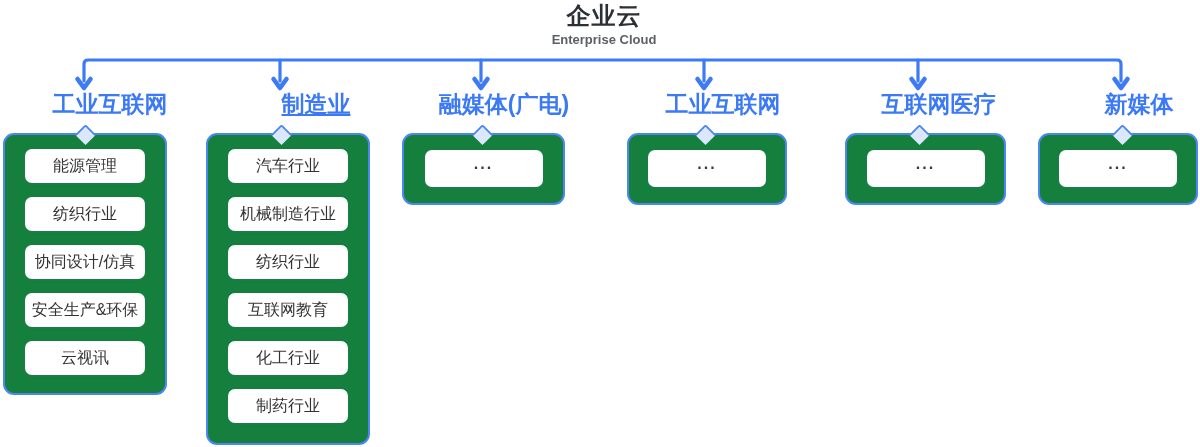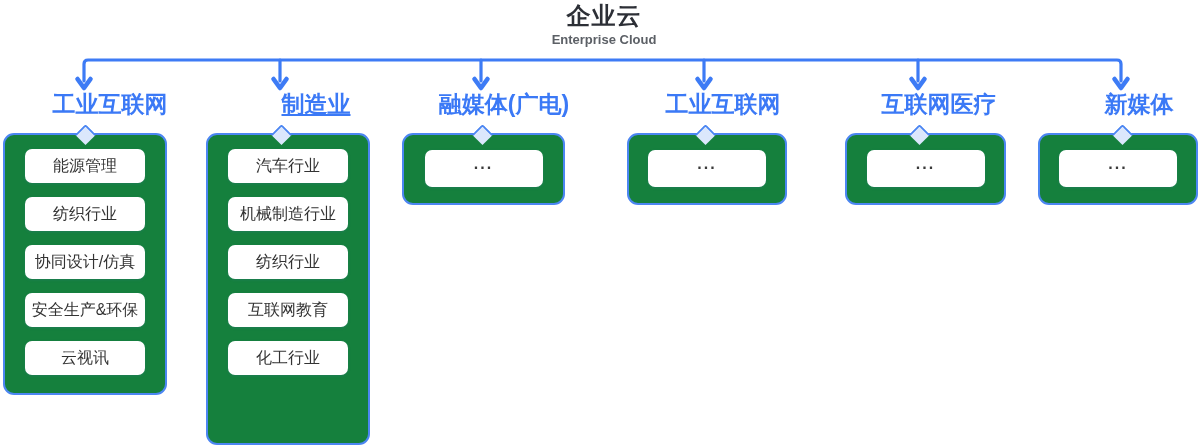--- a/index.html
+++ b/index.html
@@ -91,20 +91,21 @@
   </div>
 
   <div class="panel col2">
     <div class="notch"></div>
     <div class="panel-items">
       <div class="item">汽车行业</div>
       <div class="item">机械制造行业</div>
       <div class="item">纺织行业</div>
       <div class="item">互联网教育</div>
       <div class="item">化工行业</div>
+      <div class="item">制药行业</div>
     </div>
   </div>
 
   <div class="panel col3">
     <div class="notch"></div>
     <div class="panel-items dots-wrap">
       <div class="item ellipsis">
           <span>...</span>
         </div>
     </div>

